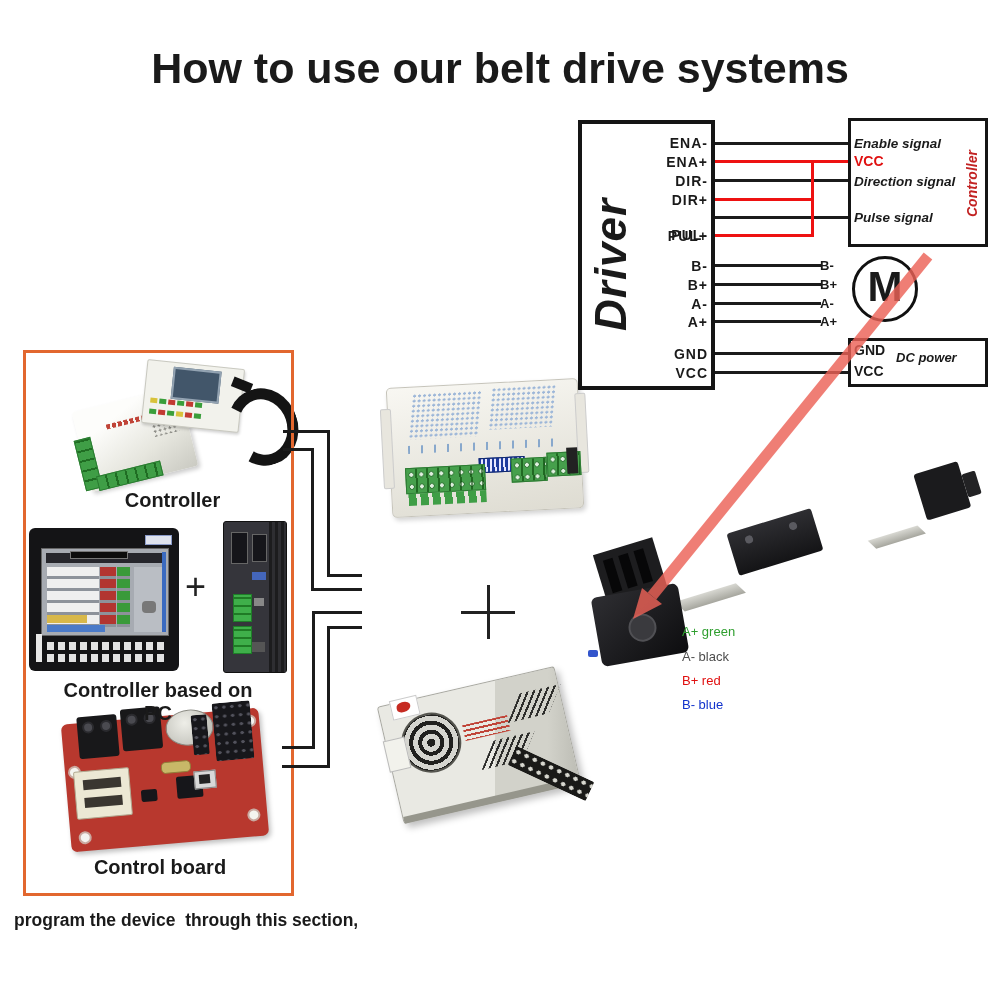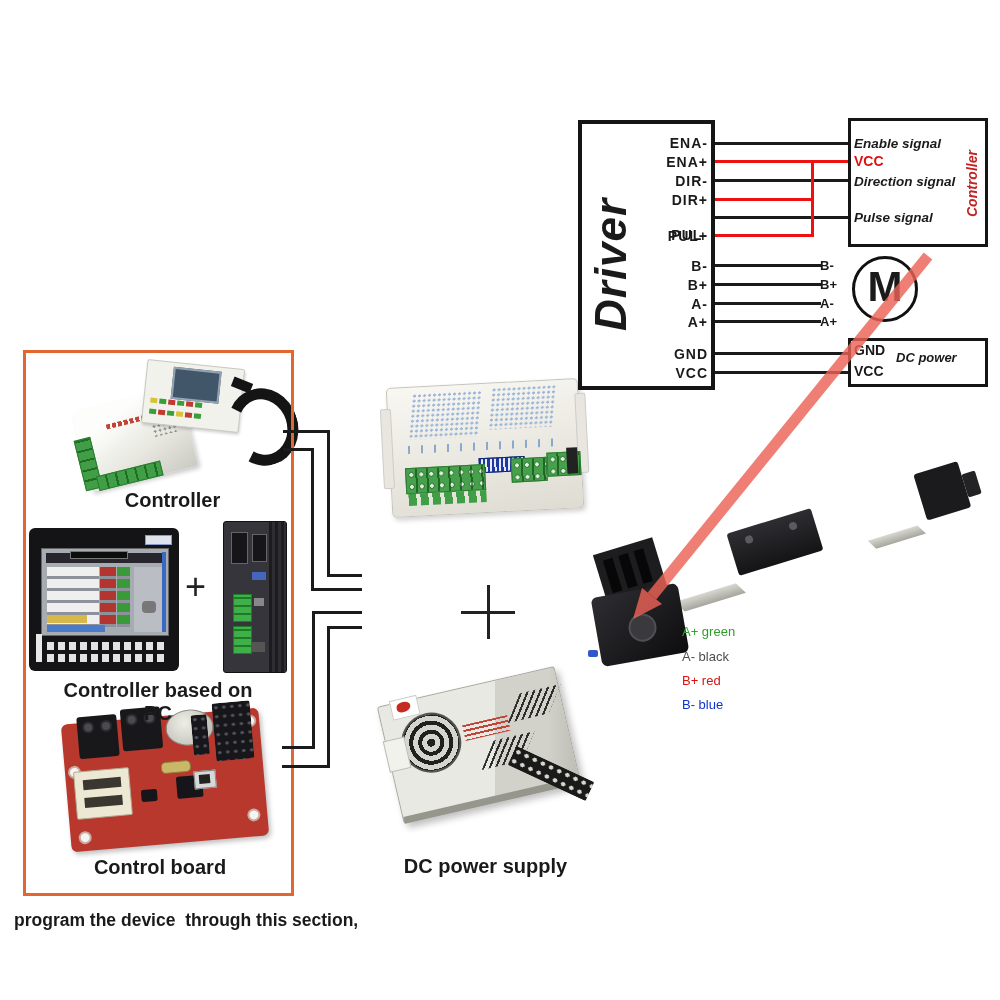--- a/index.html
+++ b/index.html
@@ -160,20 +160,21 @@
   .legend{left:682px;font-size:13px;line-height:21px;z-index:4;}
   .lg-green{color:#2e9e2e;} .lg-black{color:#4d4d4d;} .lg-red{color:#e01010;} .lg-blue{color:#1133cc;}
   
   #arrow-svg{left:0;top:0;width:1000px;height:1000px;z-index:6;pointer-events:none;}
 </style>
 </head>
 <body>
 
 <div id="stage">
 
+  <div class="abs title">How to use our belt drive systems</div>
 
   <div class="abs sbox driver-box"></div>
   <div class="abs driver-label">Driver</div>
 
   <div class="abs pin" style="top:135px">ENA-</div>
   <div class="abs pin" style="top:154px">ENA+</div>
   <div class="abs pin" style="top:173px">DIR-</div>
   <div class="abs pin" style="top:192px">DIR+</div>
   <div class="abs pin" style="top:227px">PUL-</div>
   <div class="abs pin" style="top:228px">PUL+</div>
@@ -333,21 +334,20 @@
         <div class="abs psu-stickdot"></div>
       </div>
     <div class="abs psu-fan"></div>
     <div class="abs psu-redtxt"></div>
     <div class="abs psu-vents" style="left:96px;top:58px;width:42px;height:26px"></div>
     <div class="abs psu-vents" style="left:132px;top:18px;width:42px;height:26px"></div>
     <div class="abs psu-label-s"></div>
     <div class="abs psu-edge"></div>
   </div>
   <div class="abs psu-term"></div>
-  <div class="abs photo-label" style="left:393px;top:855px;width:185px">DC power supply</div>
 
   <div class="abs act-group">
     <div class="abs act-rail"></div>
     <div class="abs act-carriage">
       <div class="abs act-dot" style="left:16px;top:8px"></div>
         <div class="abs act-dot" style="left:62px;top:8px"></div>
     </div>
     <div class="abs act-end"></div>
     <div class="abs act-cyl"></div>
     <div class="abs act-foot1"></div>

